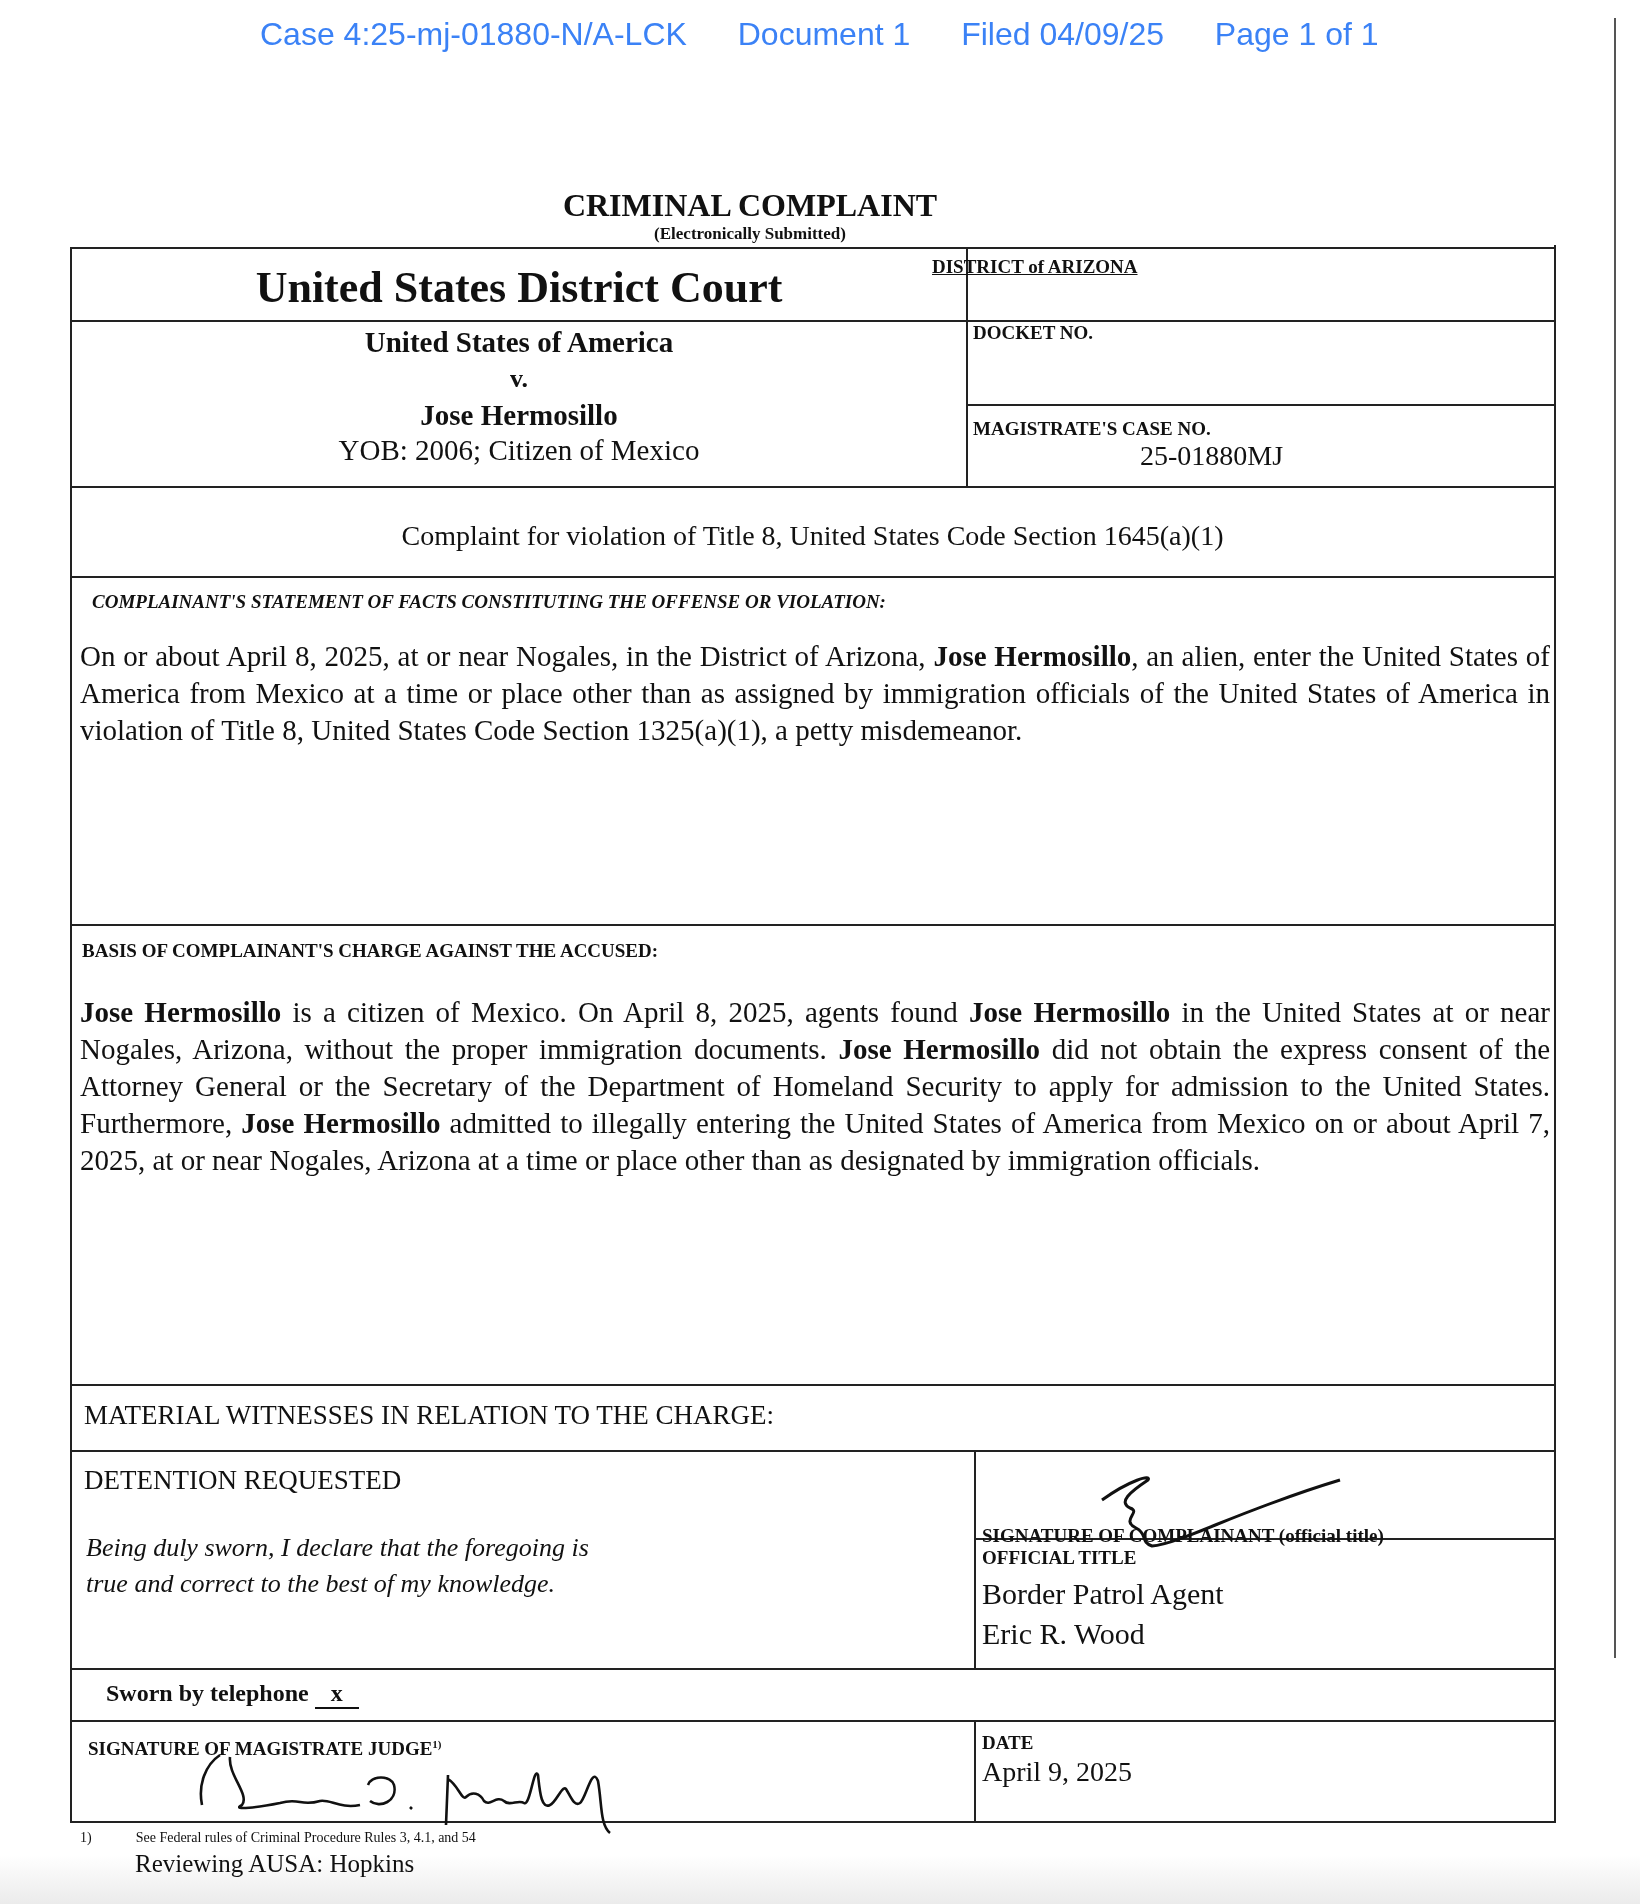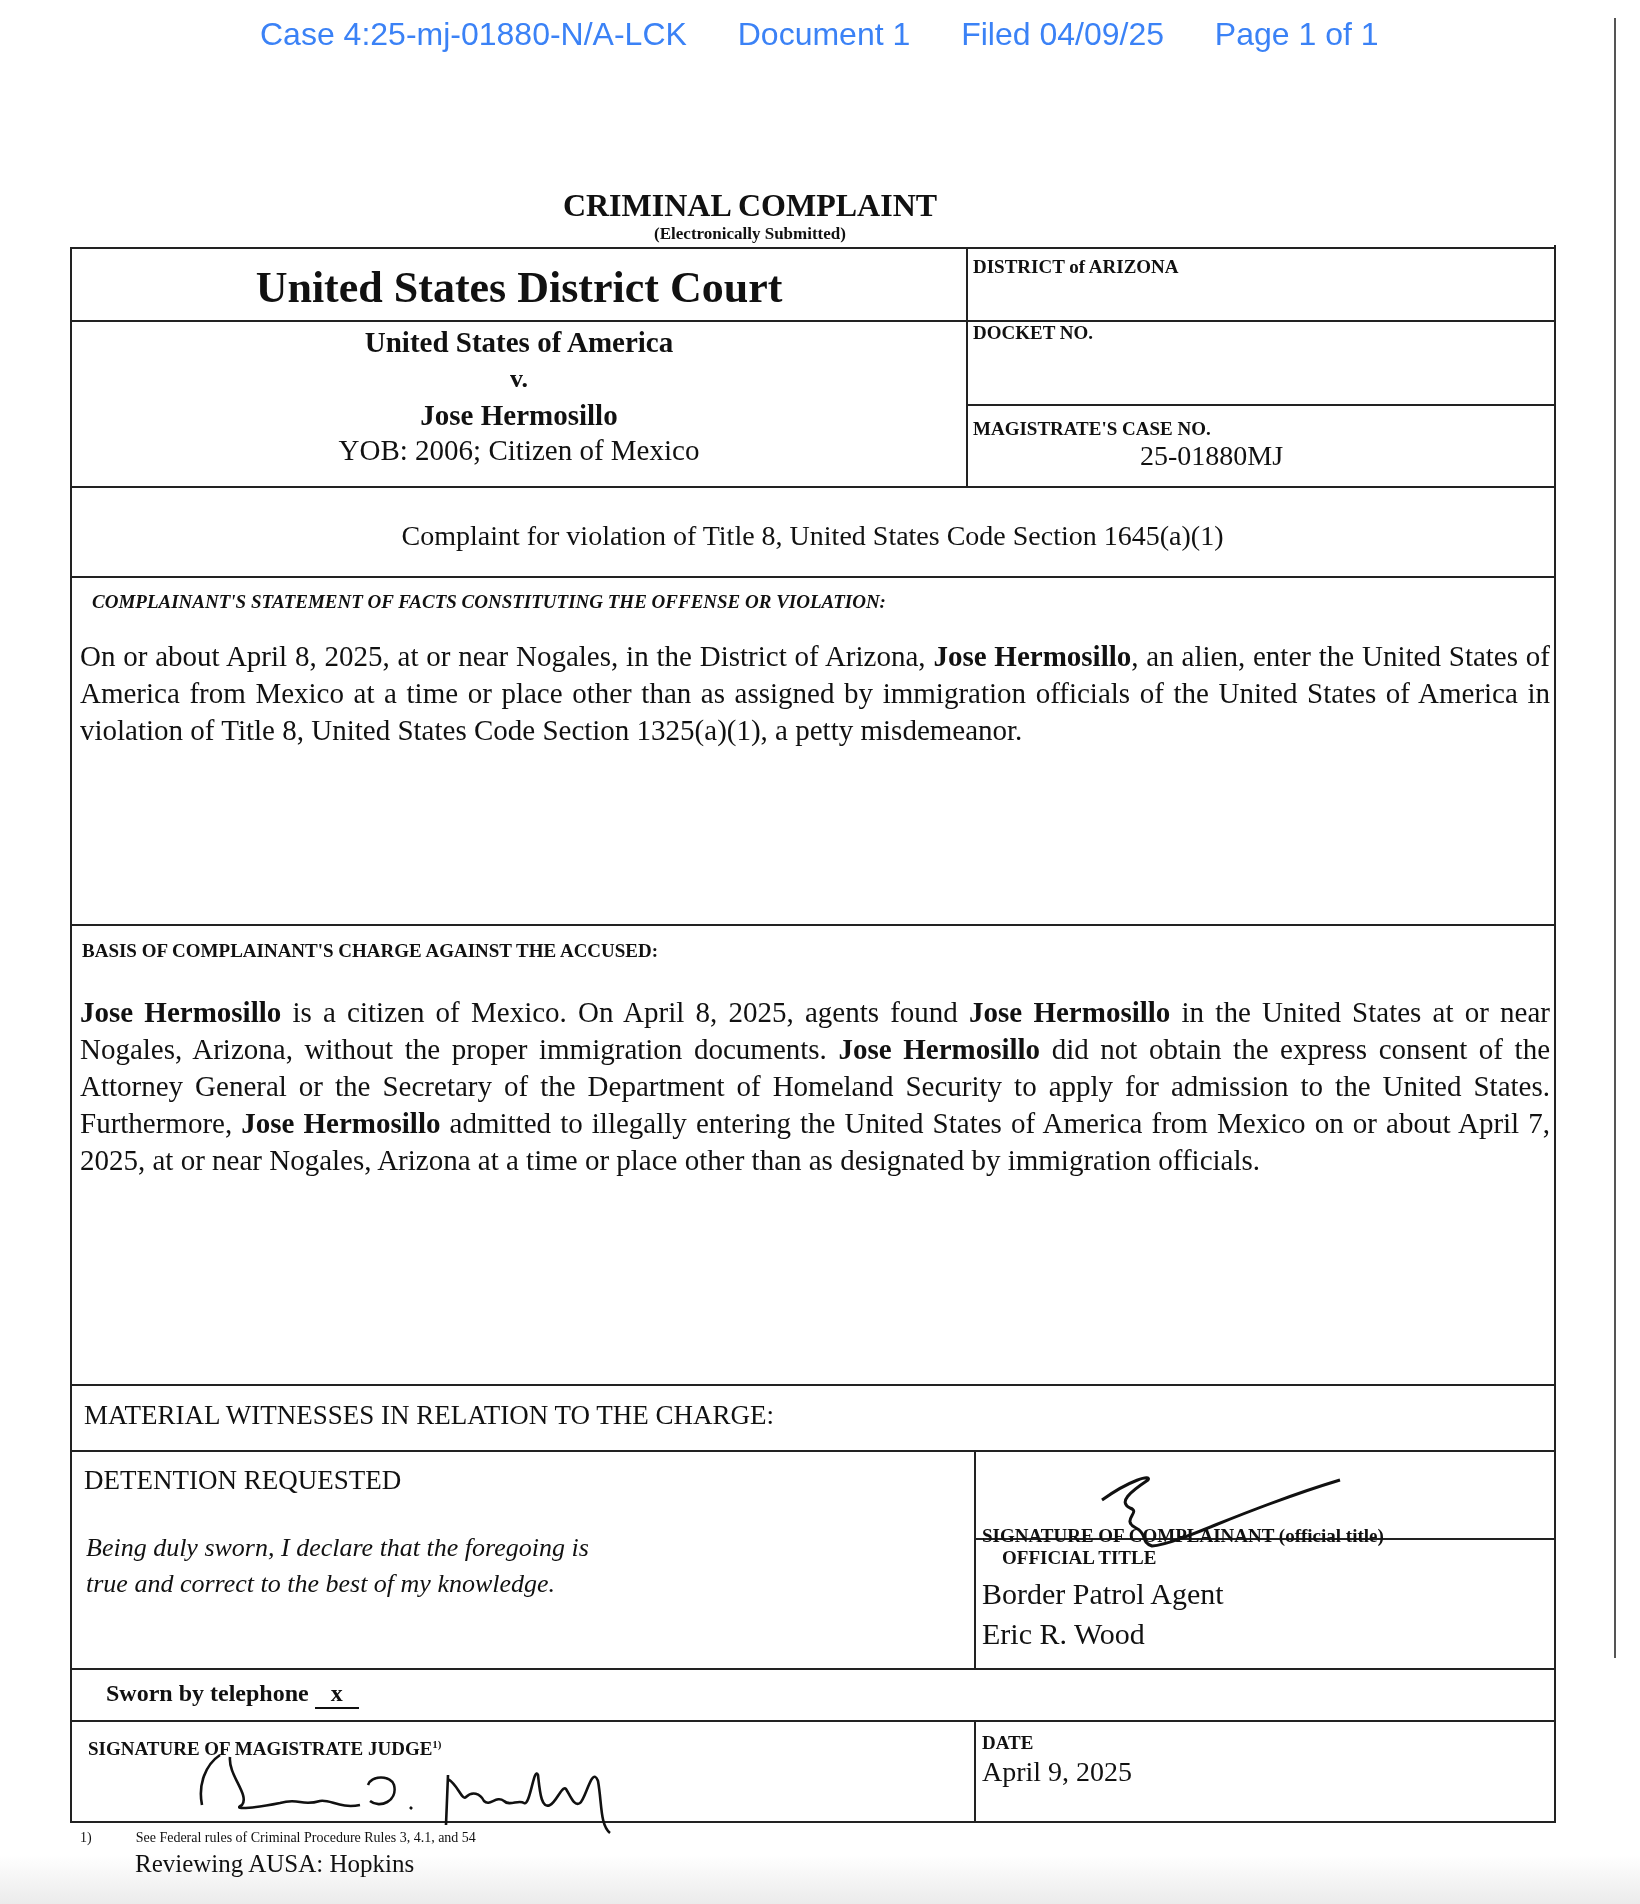--- a/index.html
+++ b/index.html
@@ -81,21 +81,21 @@
 <div class="line-h" style="left:70px;top:1384px;width:1486px;"></div>
 <div class="line-h" style="left:70px;top:1450px;width:1486px;"></div>
 <div class="line-v" style="left:974px;top:1450px;height:218px;"></div>
 <div class="line-h" style="left:974px;top:1538px;width:582px;"></div>
 <div class="line-h" style="left:70px;top:1668px;width:1486px;"></div>
 <div class="line-h" style="left:70px;top:1720px;width:1486px;"></div>
 <div class="line-v" style="left:974px;top:1720px;height:102px;"></div>
 <div class="line-h" style="left:70px;top:1821px;width:1486px;"></div>
 
 <div class="txt court-title">United States District Court</div>
-<div class="txt label-sm" style="left:973px;top:256px;">DISTRICT of ARIZONA</div>
+<div class="txt label-sm" style="left:932px;top:256px;text-decoration:underline;">DISTRICT of ARIZONA</div>
 
 <div class="txt party" style="top:326px;">United States of America</div>
 <div class="txt party" style="top:364px;font-size:26px;">v.</div>
 <div class="txt party" style="top:399px;">Jose Hermosillo</div>
 <div class="txt party plain" style="top:434px;">YOB: 2006; Citizen of Mexico</div>
 
 <div class="txt label-sm" style="left:973px;top:322px;">DOCKET NO.</div>
 <div class="txt" style="left:1000px;top:355px;font-size:26px;"></div>
 <div class="txt label-sm" style="left:973px;top:418px;">MAGISTRATE'S CASE NO.</div>
 <div class="txt case-no">25-01880MJ</div>
@@ -111,21 +111,21 @@
 <div class="txt big-label" style="left:84px;top:1400px;">MATERIAL WITNESSES IN RELATION TO THE CHARGE:</div>
 
 <div class="txt big-label" style="left:84px;top:1465px;">DETENTION REQUESTED</div>
 <div class="txt italic" style="left:86px;top:1530px;">Being duly sworn, I declare that the foregoing is</div>
 <div class="txt italic" style="left:86px;top:1566px;">true and correct to the best of my knowledge.</div>
 
 <div class="txt label-sm" style="left:982px;top:1525px;">SIGNATURE OF COMPLAINANT (official title)</div>
 <svg class="sig" style="left:1090px;top:1470px;" width="260" height="80" viewBox="0 0 260 80">
   <path d="M12 30 C40 10, 62 4, 58 10 C40 22, 28 32, 40 38 C52 42, 30 50, 46 58 C58 64, 50 72, 62 76 C90 74, 150 40, 250 10" fill="none" stroke="#111" stroke-width="3"></path>
 </svg>
-<div class="txt label-sm" style="left:982px;top:1547px;margin-left:20px;">OFFICIAL TITLE</div>
+<div class="txt label-sm" style="left:982px;top:1547px;">OFFICIAL TITLE</div>
 <div class="txt agent" style="left:982px;top:1574px;">Border Patrol Agent</div>
 <div class="txt agent" style="left:982px;top:1614px;">Eric R. Wood</div>
 
 <div class="txt" style="left:106px;top:1680px;font-size:24px;font-weight:bold;">
   <span>Sworn by telephone</span>
   <span style="display:inline-block;width:44px;border-bottom:2px solid #111;text-align:center;">x</span>
 </div>
 
 <div class="txt label-sm" style="left:88px;top:1738px;"><span>SIGNATURE OF MAGISTRATE JUDGE</span><sup style="font-size:11px;">1)</sup></div>
 <svg class="sig" style="left:190px;top:1745px;" width="460" height="100" viewBox="0 0 460 100">

